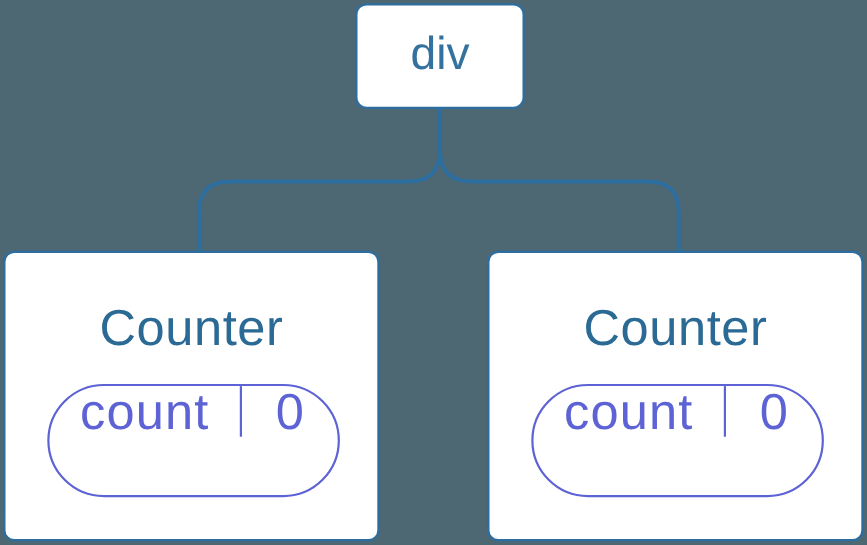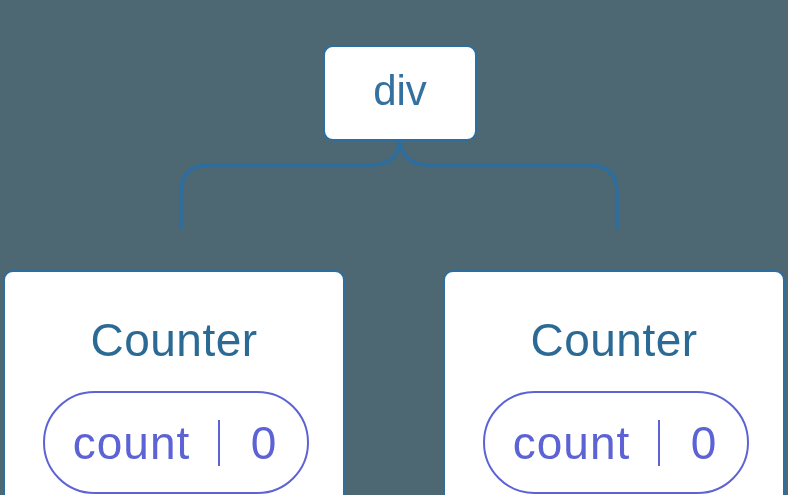--- a/index.html
+++ b/index.html
@@ -25,21 +25,20 @@
     fill: none;
     stroke-width: 3.5;
   }
 
   .node {
     position: absolute;
     background: #ffffff;
     border: 2.5px solid #2b6e9f;
     border-radius: 10px;
     z-index: 1;
-    margin-top: 42px;
   }
 
   .root-node {
     left: 323px; top: 3px;
     width: 154px; height: 96px;
     display: flex;
     align-items: center;
     justify-content: center;
   }
   .root-node .root-label {
@@ -69,21 +68,21 @@
     letter-spacing: 0.5px;
   }
 
   .state-badge {
     position: absolute;
     top: 119px; left: 38px;
     width: 266px; height: 103px;
     border: 2px solid #5d63d4;
     border-radius: 60px;
     display: flex;
-    align-items: center;
+    align-items: flex-start;
     overflow: hidden;
     color: #5d63d4;
     font-size: 46px;
     line-height: 1;
   }
   .state-key {
     flex: 0 0 173px;
     display: flex;
     align-items: center;
     justify-content: center;

